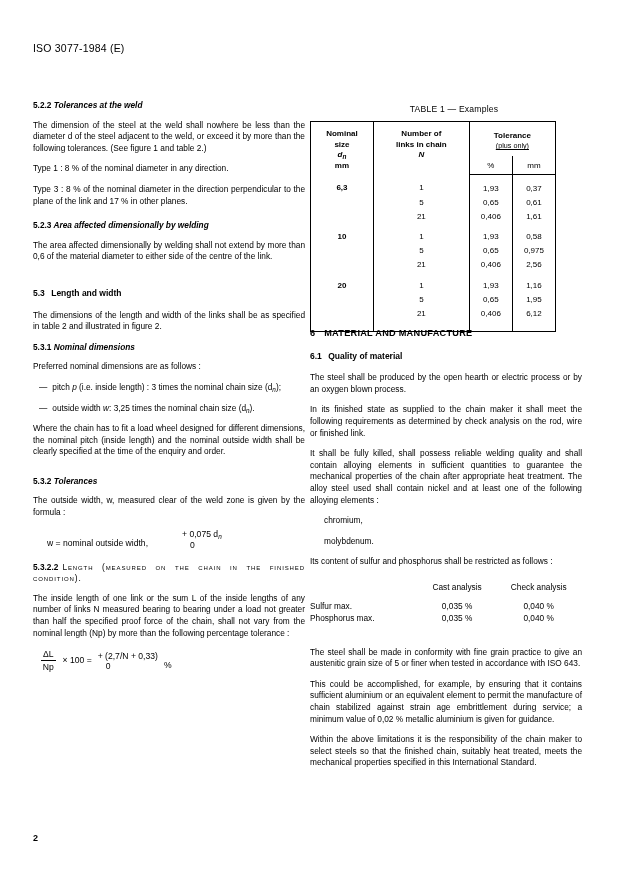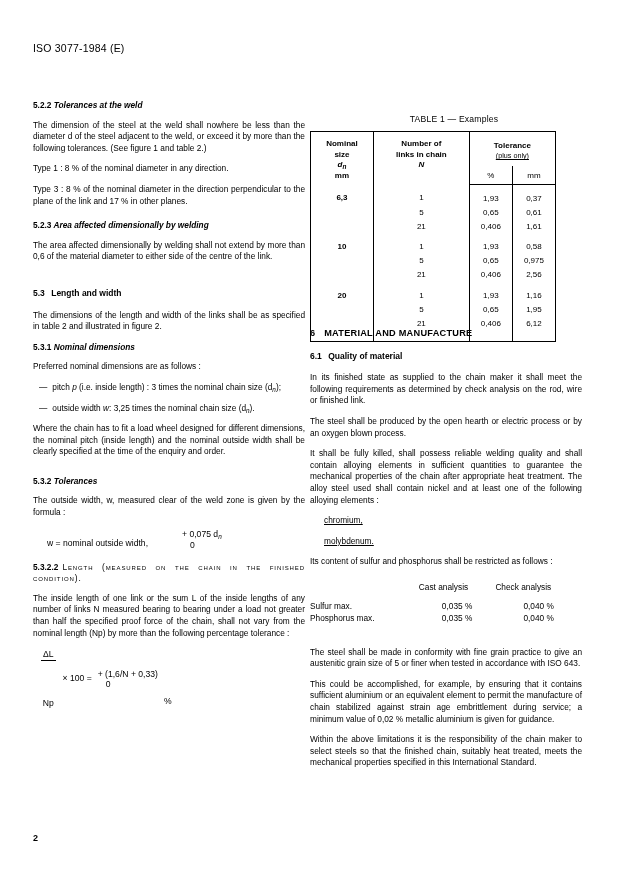--- a/index.html
+++ b/index.html
@@ -89,21 +89,21 @@
   .spacer-sm { height: 4px; }
 
   ul.dashlist { margin: 0 0 9px 0; padding: 0; list-style: none; }
   ul.dashlist li {
     margin: 0 0 9px 6px;
     text-align: justify;
     text-indent: 0;
   }
   ul.dashlist li .dash { margin-right: 5px; }
 
-  .indent-item { margin: 0 0 9px 14px; text-decoration: underline; }
+  .indent-item { margin: 0 0 9px 14px; }
 
   var { font-style: italic; }
   sub { font-size: 6.4px; vertical-align: baseline; position: relative; top: 2px; }
 
   
   .formula-w {
     margin: 10px 0 12px 14px;
     font-size: 8.6px;
     display: flex;
     align-items: flex-end;
@@ -126,55 +126,53 @@
     font-size: 8.6px;
     display: flex;
     align-items: center;
   }
   .frac {
     display: inline-flex;
     flex-direction: column;
     align-items: center;
     line-height: 10px;
     margin-right: 4px;
-    gap: 36px;
   }
   .frac .num-t {
     border-bottom: 1px solid #000;
     padding: 0 2px 1px 2px;
   }
   .frac .den { padding-top: 1px; }
   .formula-l .eq { margin: 0 3px; }
   .formula-l .pct { align-self: flex-end; padding-bottom: 1px; margin-left: 3px; }
 
   
   .analysis {
     margin: 14px 0 12px 0;
     width: 100%;
     border-collapse: collapse;
     font-size: 8.3px;
   }
   .analysis th {
     font-weight: normal;
-    text-align: left;
+    text-align: center;
     padding: 0 0 7px 0;
     vertical-align: bottom;
   }
   .analysis th.blank { width: 40%; }
   .analysis td { padding: 0 0 1px 0; vertical-align: top; }
   .analysis td.lbl { text-align: left; }
   .analysis td.val { text-align: center; }
 
   
   .table-wrap {
     position: absolute;
     left: 310px;
     top: 104px;
     width: 288px;
-    margin-top: 10px;
   }
   .table-caption {
     text-align: center;
     font-size: 8.6px;
     margin-bottom: 7px;
     letter-spacing: 0.2px;
   }
   table.t1 {
     width: 246px;
     border-collapse: collapse;
@@ -306,21 +304,21 @@
 
     <p class="body">The inside length of one link or the sum L of the inside lengths of any number of links N measured bearing to bearing under a load not greater than half the specified proof force of the chain, shall not vary from the nominal length (Np) by more than the following percentage tolerance :</p>
 
     <div class="formula-l">
       <span class="frac">
         <span class="num-t">ΔL</span>
         <span class="den">Np</span>
       </span>
       <span class="eq">× 100 =</span>
       <span class="stack">
-        <span class="up">+ (1,6/N + 0,33)</span>
+        <span class="up">+ (2,7/N + 0,33)</span>
         <span class="lo">0</span>
       </span>
       <span class="pct">%</span>
     </div>
 
   </div>
 
   <div class="col col-right">
 
     <div style="height:228px"></div>
@@ -328,22 +326,22 @@
     <h2 class="sec">
       <span class="n">6</span>
       <span>MATERIAL AND MANUFACTURE</span>
     </h2>
 
     <h3 class="plain">
       <span class="n">6.1</span>
       <span>Quality of material</span>
     </h3>
 
+    <p class="body">The steel shall be produced by the open hearth or electric process or by an oxygen blown process.</p>
     <p class="body">In its finished state as supplied to the chain maker it shall meet the following requirements as determined by check analysis on the rod, wire or finished link.</p>
-    <p class="body">The steel shall be produced by the open hearth or electric process or by an oxygen blown process.</p>
     <p class="body">It shall be fully killed, shall possess reliable welding quality and shall contain alloying elements in sufficient quantities to guarantee the mechanical properties of the chain after appropriate heat treatment. The alloy steel used shall contain nickel and at least one of the following alloying elements :</p>
 
     <div class="indent-item">chromium,</div>
     <div class="indent-item">molybdenum.</div>
 
     <p class="body">Its content of sulfur and phosphorus shall be restricted as follows :</p>
 
     <table class="analysis">
       <thead>
         <tr>

